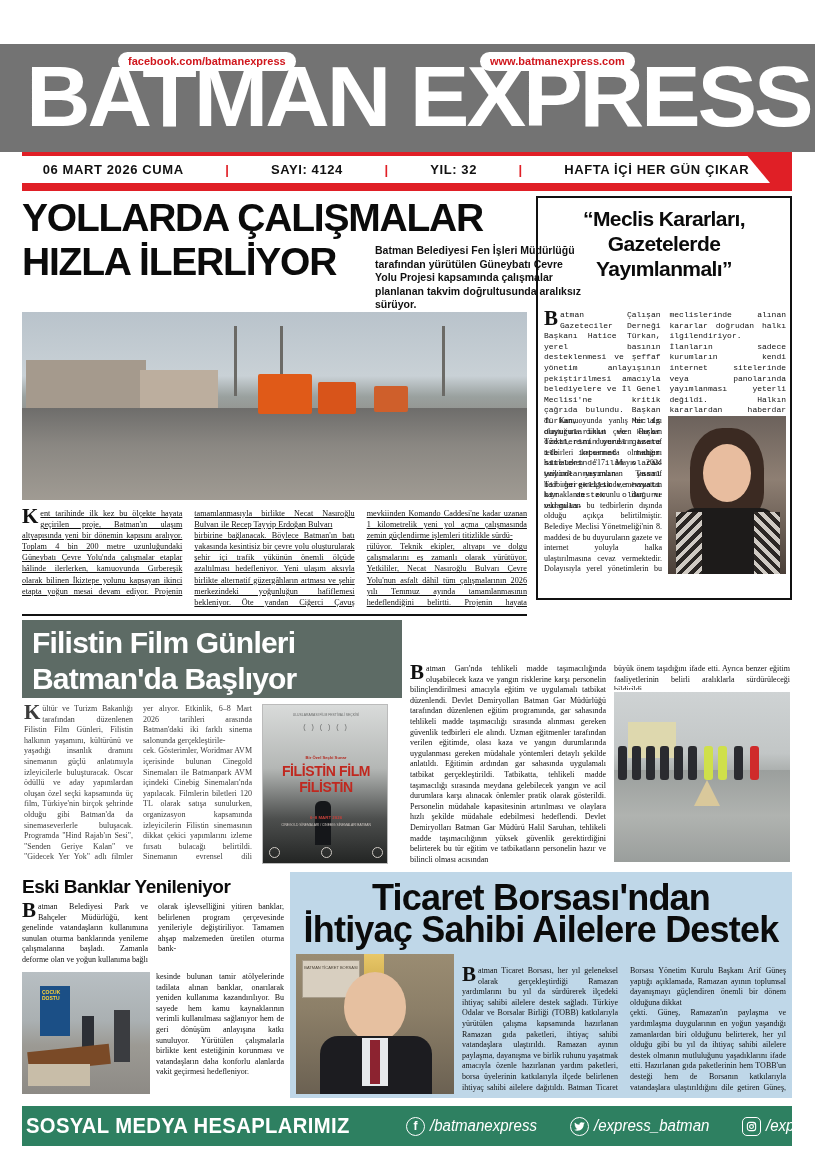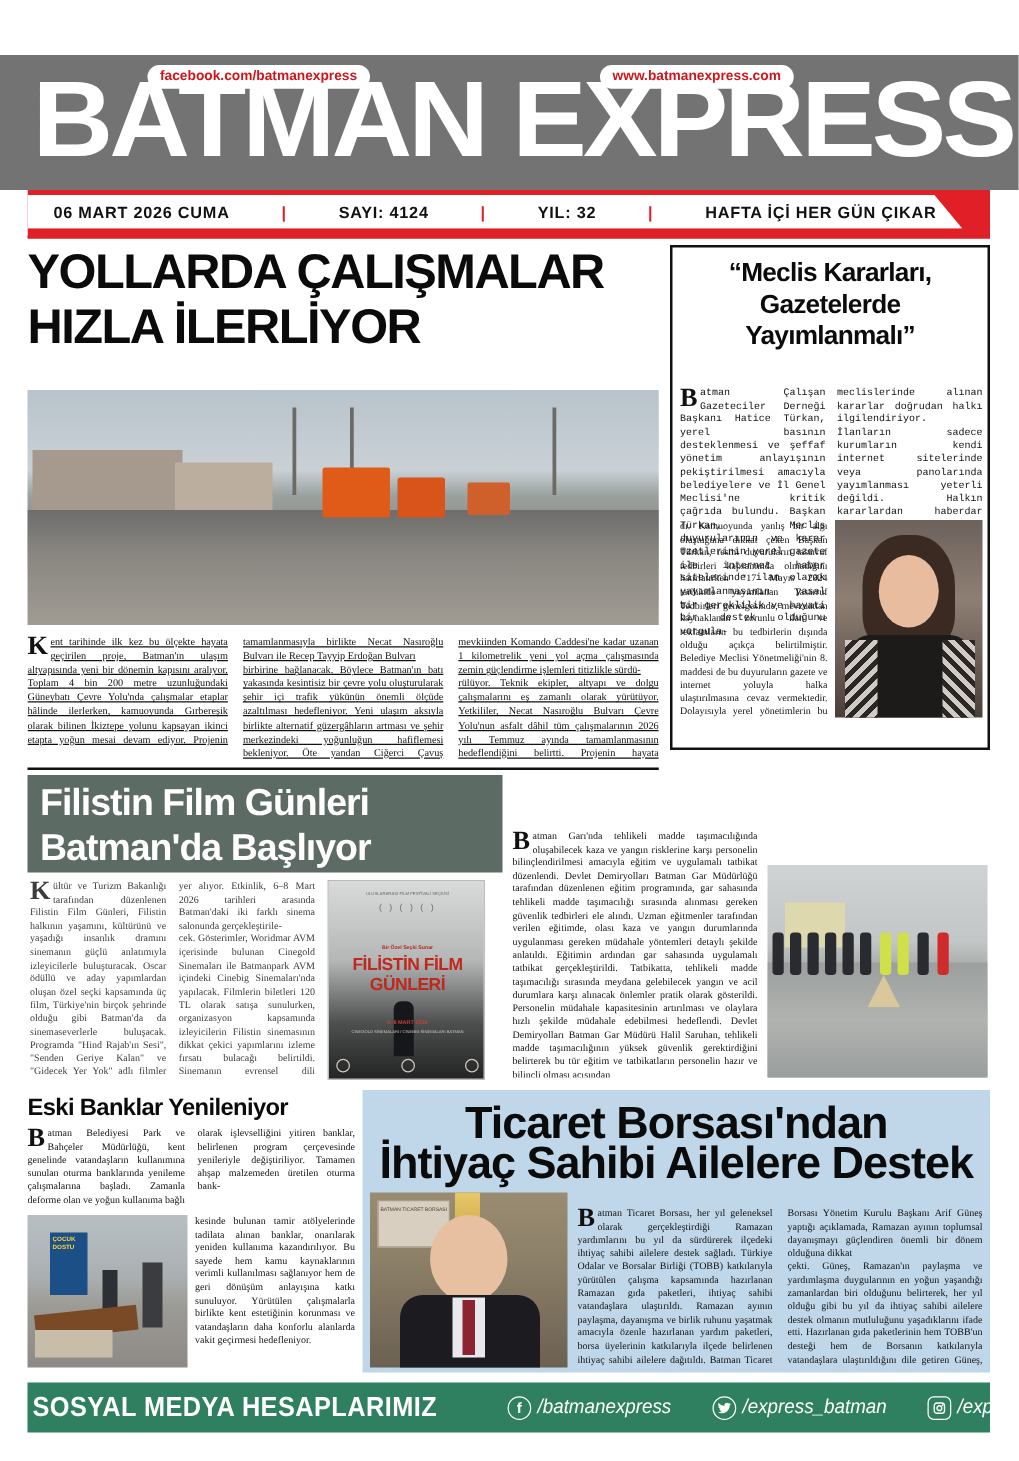--- a/index.html
+++ b/index.html
@@ -410,20 +410,21 @@
     <span class="infobar-sep">|</span>
     <span>HAFTA İÇİ HER GÜN ÇIKAR</span>
   </div>
   <div class="redrule"></div>
 
   <div class="lead">
     <div class="lead-head">
       <span class="l1">YOLLARDA ÇALIŞMALAR</span>
       <span class="l2">HIZLA İLERLİYOR</span>
     </div>
+    <div class="lead-kicker">Batman Belediyesi Fen İşleri Müdürlüğü tarafından yürütülen Güneybatı Çevre Yolu Projesi kapsamında çalışmalar planlanan takvim doğrultusunda aralıksız sürüyor.</div>
     <div class="lead-photo">
       <div class="bldg"></div>
       <div class="bldg2"></div>
       <div class="polex" style="left:212px"></div>
       <div class="polex" style="left:258px"></div>
       <div class="polex" style="left:420px"></div>
       <div class="road"></div>
       <div class="truck" style="left:236px"></div>
       <div class="truck truck2"></div>
       <div class="truck truck3"></div>
@@ -467,35 +468,36 @@
       <p class="dropcap">Kültür ve Turizm Bakanlığı tarafından düzenlenen Filistin Film Günleri, Filistin halkının yaşamını, kültürünü ve yaşadığı insanlık dramını sinemanın güçlü anlatımıyla izleyicilerle buluşturacak. Oscar ödüllü ve aday yapımlardan oluşan özel seçki kapsamında üç film, Türkiye'nin birçok şehrinde olduğu gibi Batman'da da sinemaseverlerle buluşacak. Programda "Hind Rajab'ın Sesi", "Senden Geriye Kalan" ve "Gidecek Yer Yok" adlı filmler yer alıyor. Etkinlik, 6–8 Mart 2026 tarihleri arasında Batman'daki iki farklı sinema salonunda gerçekleştirile-</p>
       <p>cek. Gösterimler, Woridmar AVM içerisinde bulunan Cinegold Sinemaları ile Batmanpark AVM içindeki Cinebig Sinemaları'nda yapılacak. Filmlerin biletleri 120 TL olarak satışa sunulurken, organizasyon kapsamında izleyicilerin Filistin sinemasının dikkat çekici yapımlarını izleme fırsatı bulacağı belirtildi. Sinemanın evrensel dili aracılığıyla Filistin'in hikâyelerini beyaz perdeye taşıyan Filistin Film Günleri, Batmanlı sinemaseverleri anlamlı bir film seçkisiyle buluşturmayı hedefliyor. Organizasyon yetkilileri, tüm sanatseverleri etkinliğe davet ediyor.</p>
     </div>
     <div class="film-poster">
       <div class="poster-top">ULUSLARARASI FİLM FESTİVALİ SEÇKİSİ</div>
       <div class="poster-laurels">( ) ( ) ( )</div>
       <div class="poster-sub">Bir Özel Seçki Sunar</div>
       <div class="poster-figure"></div>
       <div class="poster-t1">
         <div>FİLİSTİN FİLM</div>
-        <div>GÜNLERİ</div>
+        <div>FİLİSTİN</div>
       </div>
       <div class="poster-date">6–8 MART 2026</div>
       <div class="poster-note">CINEGOLD SİNEMALARI / CINEBIG SİNEMALARI
 BATMAN</div>
       <div class="poster-logos">
         <i></i>
         <i></i>
         <i></i>
       </div>
     </div>
   </div>
 
   <div class="garda">
     <div class="garda-bodyA dropcap">Batman Garı'nda tehlikeli madde taşımacılığında oluşabilecek kaza ve yangın risklerine karşı personelin bilinçlendirilmesi amacıyla eğitim ve uygulamalı tatbikat düzenlendi. Devlet Demiryolları Batman Gar Müdürlüğü tarafından düzenlenen eğitim programında, gar sahasında tehlikeli madde taşımacılığı sırasında alınması gereken güvenlik tedbirleri ele alındı. Uzman eğitmenler tarafından verilen eğitimde, olası kaza ve yangın durumlarında uygulanması gereken müdahale yöntemleri detaylı şekilde anlatıldı. Eğitimin ardından gar sahasında uygulamalı tatbikat gerçekleştirildi. Tatbikatta, tehlikeli madde taşımacılığı sırasında meydana gelebilecek yangın ve acil durumlara karşı alınacak önlemler pratik olarak gösterildi. Personelin müdahale kapasitesinin artırılması ve olaylara hızlı şekilde müdahale edebilmesi hedeflendi. Devlet Demiryolları Batman Gar Müdürü Halil Saruhan, tehlikeli madde taşımacılığının yüksek güvenlik gerektirdiğini belirterek bu tür eğitim ve tatbikatların personelin hazır ve bilinçli olması açısından</div>
+    <div class="garda-bodyB">büyük önem taşıdığını ifade etti. Ayrıca benzer eğitim faaliyetlerinin belirli aralıklarla sürdürüleceği bildirildi.</div>
     <div class="garda-photo">
       <div class="hut"></div>
       <div class="ground"></div>
       <div class="person" style="left:4px"></div>
       <div class="person" style="left:18px"></div>
       <div class="person" style="left:32px"></div>
       <div class="person" style="left:46px"></div>
       <div class="person" style="left:60px"></div>
       <div class="person" style="left:74px"></div>
       <div class="person vest" style="left:90px"></div>

